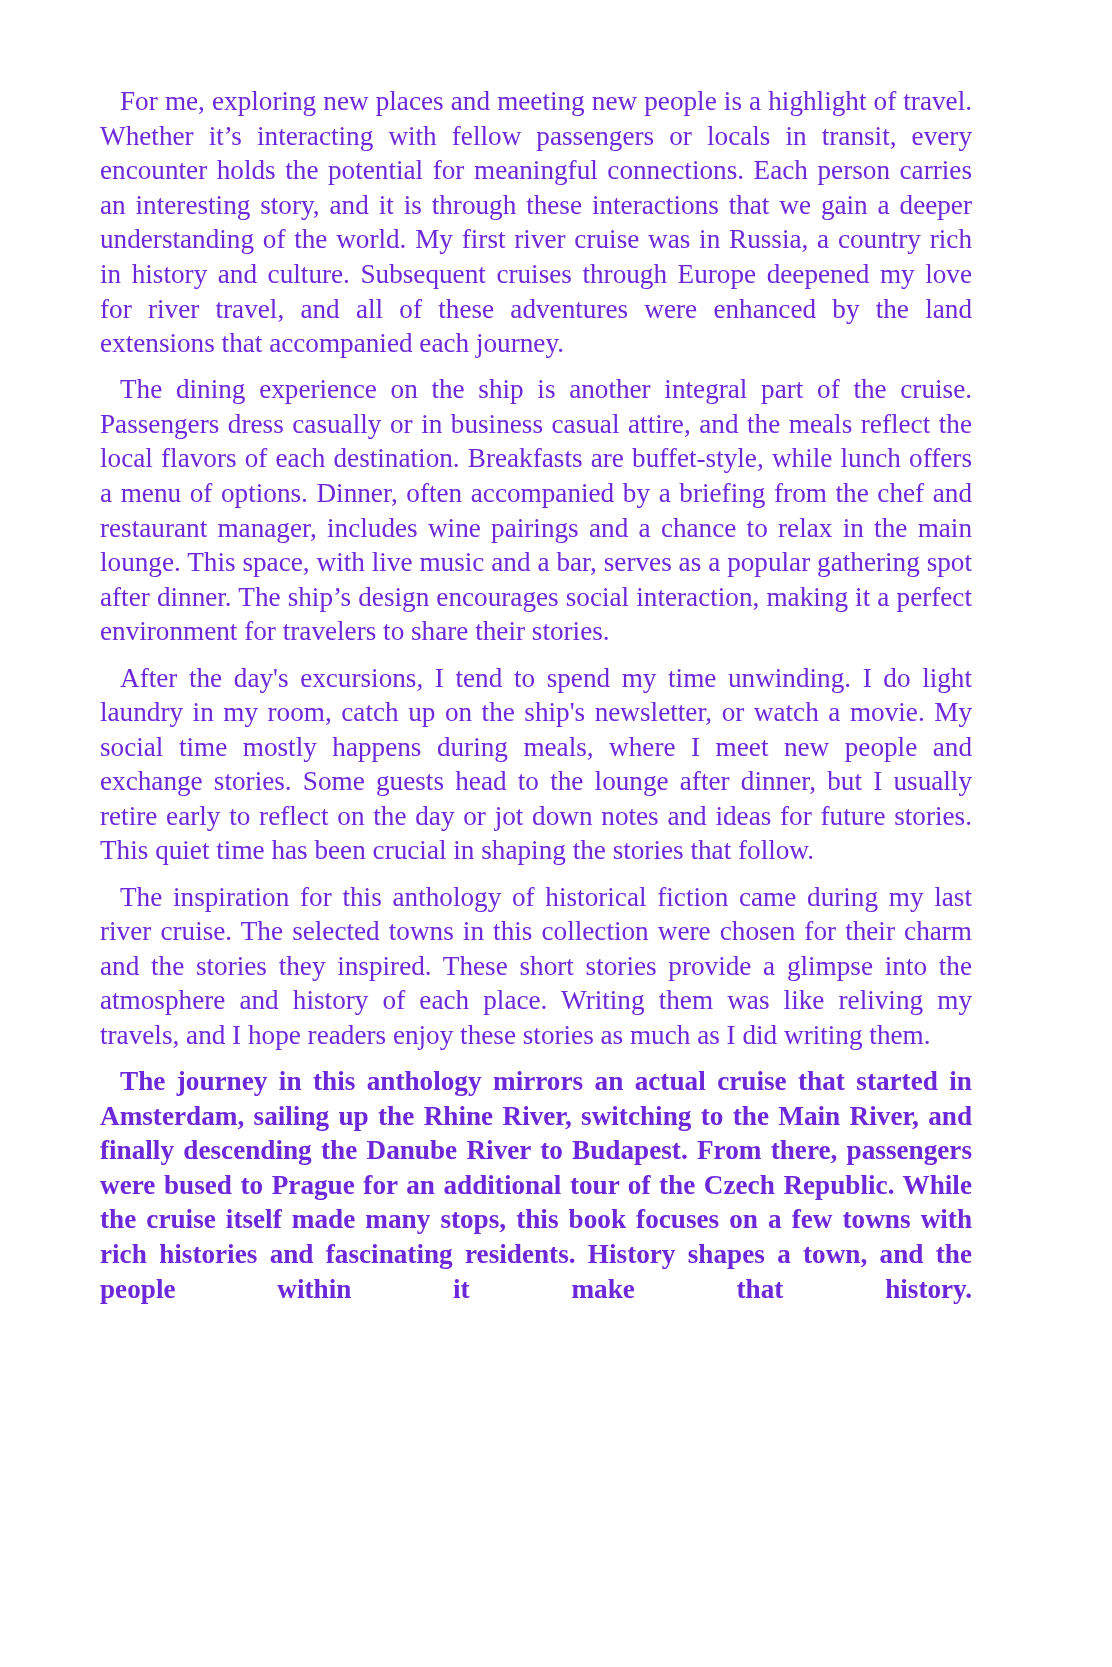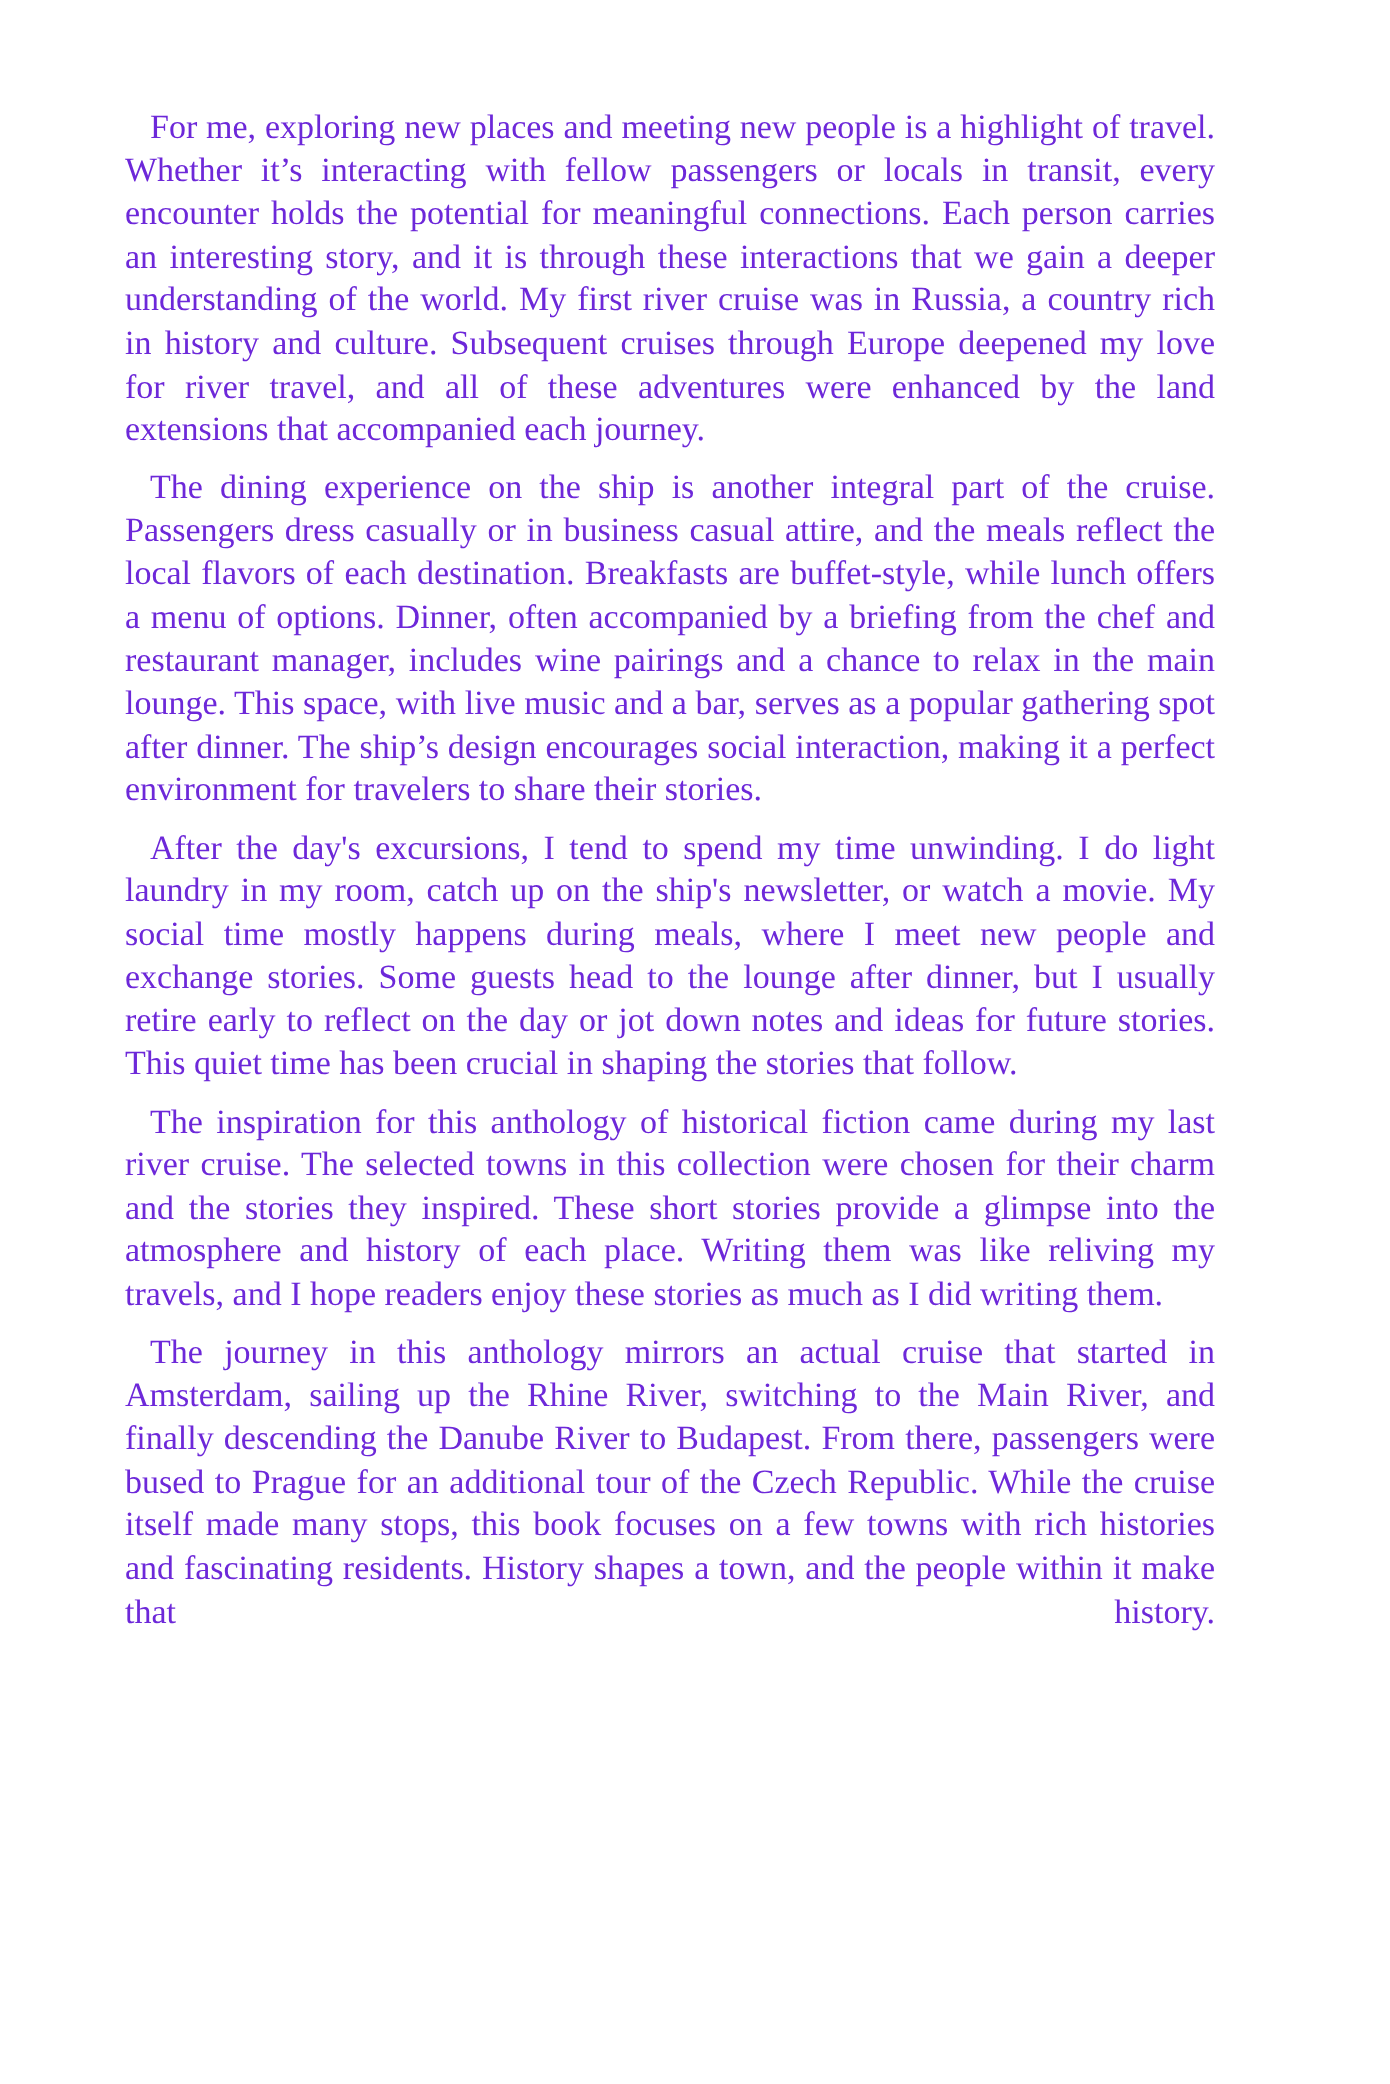--- a/index.html
+++ b/index.html
@@ -26,20 +26,21 @@
       text-align-last: auto;
       margin-left: 30px;
     }
     .page p {
       margin: 0 0 11.5px 0;
       text-indent: 20px;
       hyphens: none;
     }
     .page p:last-child {
       text-align-last: justify;
+      font-weight: bold;
     }
   </style>
 </head>
 <body>
 
 <div class="page">
   <p>For me, exploring new places and meeting new people is a highlight of travel. Whether it’s interacting with fellow passengers or locals in transit, every encounter holds the potential for meaningful connections. Each person carries an interesting story, and it is through these interactions that we gain a deeper understanding of the world. My first river cruise was in Russia, a country rich in history and culture. Subsequent cruises through Europe deepened my love for river travel, and all of these adventures were enhanced by the land extensions that accompanied each journey.</p>
   <p>The dining experience on the ship is another integral part of the cruise. Passengers dress casually or in business casual attire, and the meals reflect the local flavors of each destination. Breakfasts are buffet-style, while lunch offers a menu of options. Dinner, often accompanied by a briefing from the chef and restaurant manager, includes wine pairings and a chance to relax in the main lounge. This space, with live music and a bar, serves as a popular gathering spot after dinner. The ship’s design encourages social interaction, making it a perfect environment for travelers to share their stories.</p>
   <p>After the day's excursions, I tend to spend my time unwinding. I do light laundry in my room, catch up on the ship's newsletter, or watch a movie. My social time mostly happens during meals, where I meet new people and exchange stories. Some guests head to the lounge after dinner, but I usually retire early to reflect on the day or jot down notes and ideas for future stories. This quiet time has been crucial in shaping the stories that follow.</p>
   <p>The inspiration for this anthology of historical fiction came during my last river cruise. The selected towns in this collection were chosen for their charm and the stories they inspired. These short stories provide a glimpse into the atmosphere and history of each place. Writing them was like reliving my travels, and I hope readers enjoy these stories as much as I did writing them.</p>

